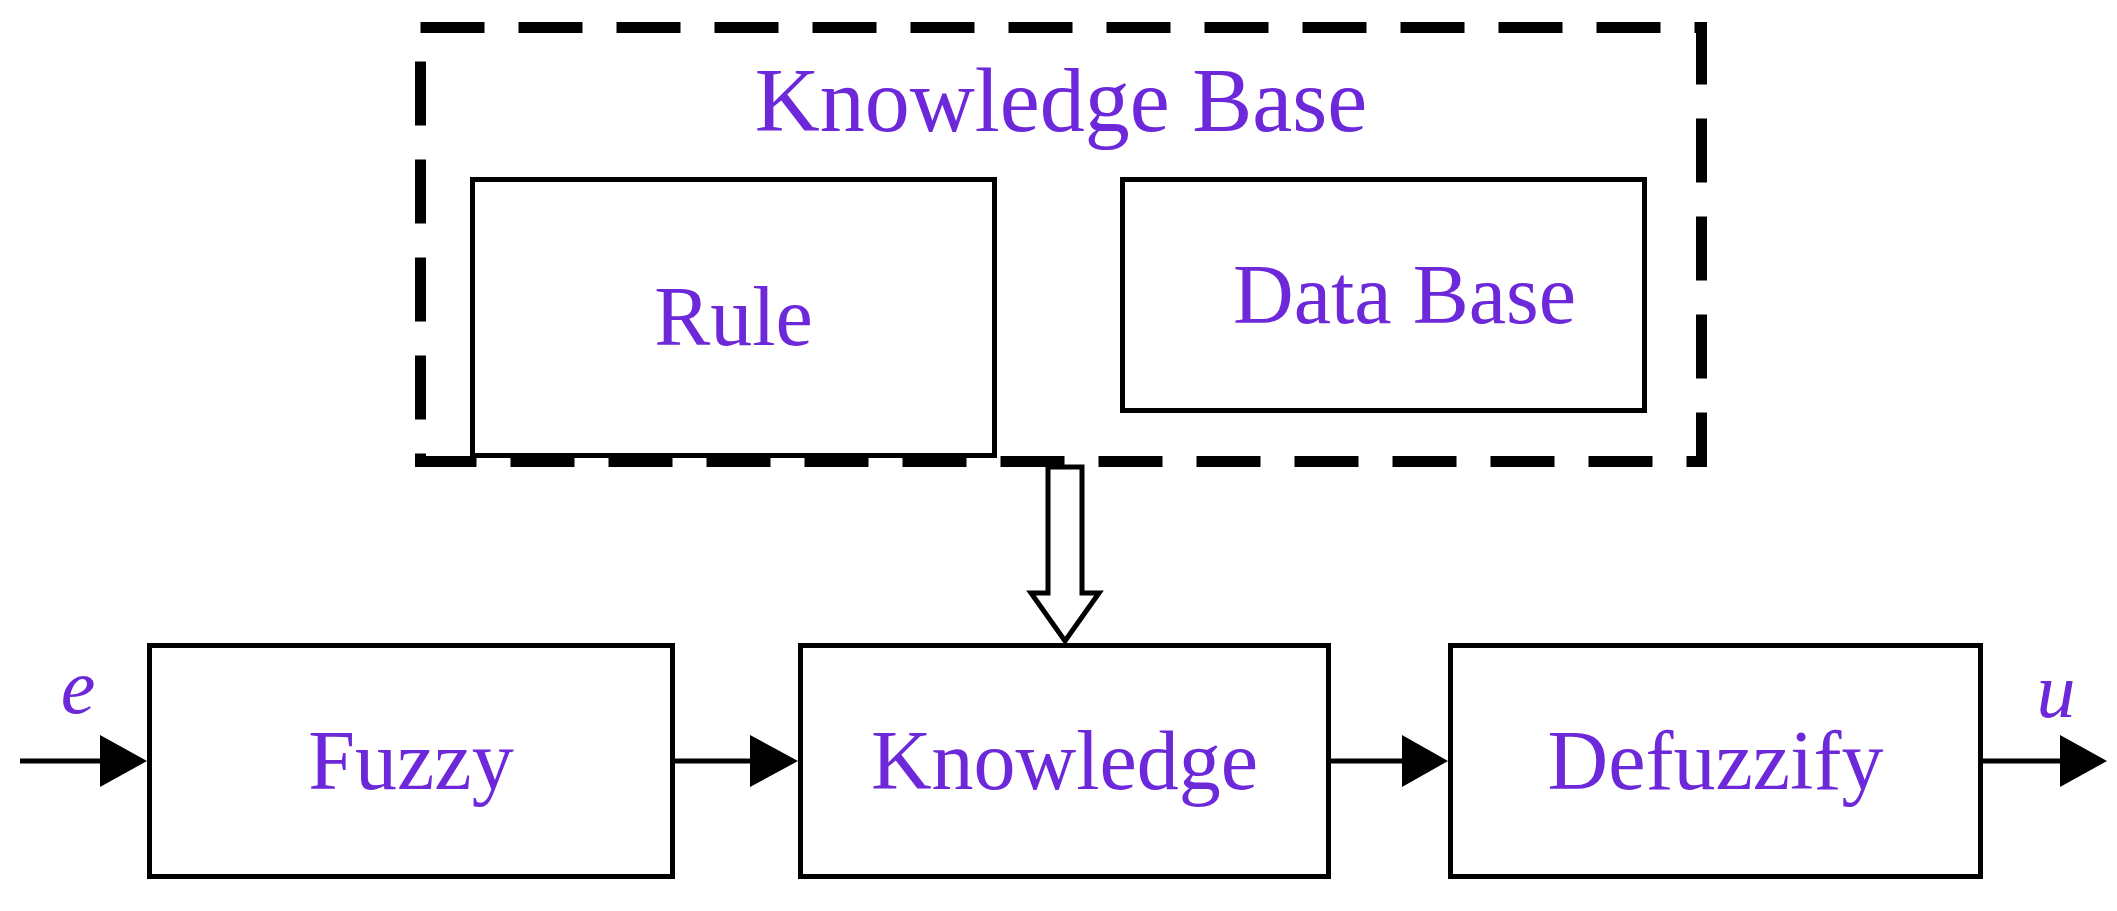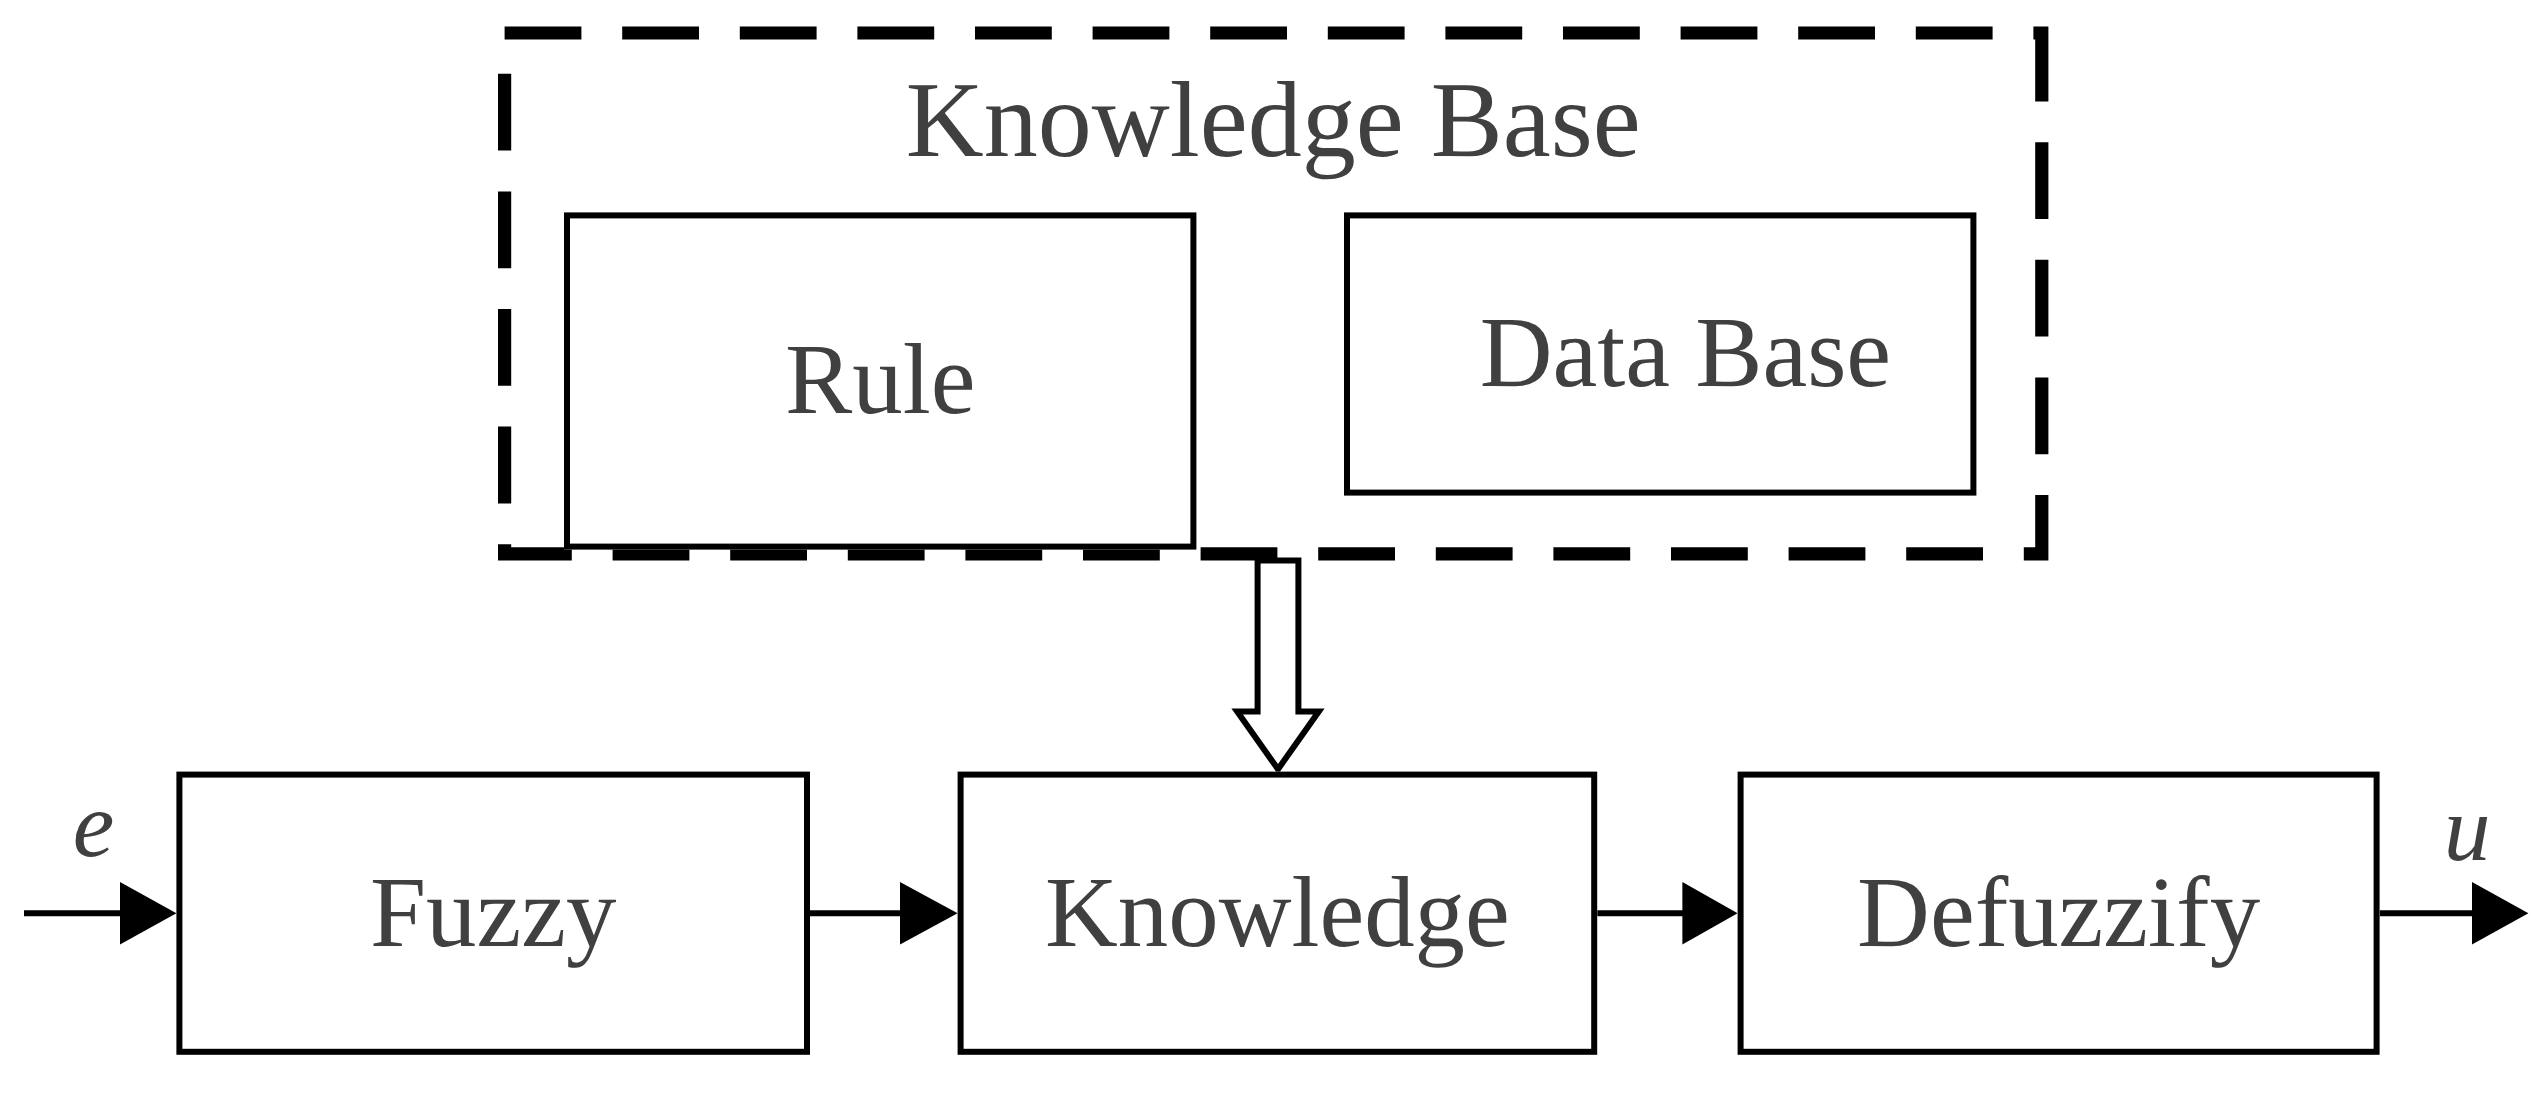--- a/index.html
+++ b/index.html
@@ -6,21 +6,21 @@
     margin: 0;
     padding: 0;
     background: #ffffff;
   }
   .canvas {
     position: relative;
     width: 2117px;
     height: 911px;
     background: #ffffff;
     font-family: "Liberation Serif", serif;
-    color: #404040;
+    color: #6d28d9;
     overflow: hidden;
   }
   .wires {
     position: absolute;
     left: 0; top: 0;
     width: 2117px;
     height: 911px;
   }
   .kb-title {
     position: absolute;

